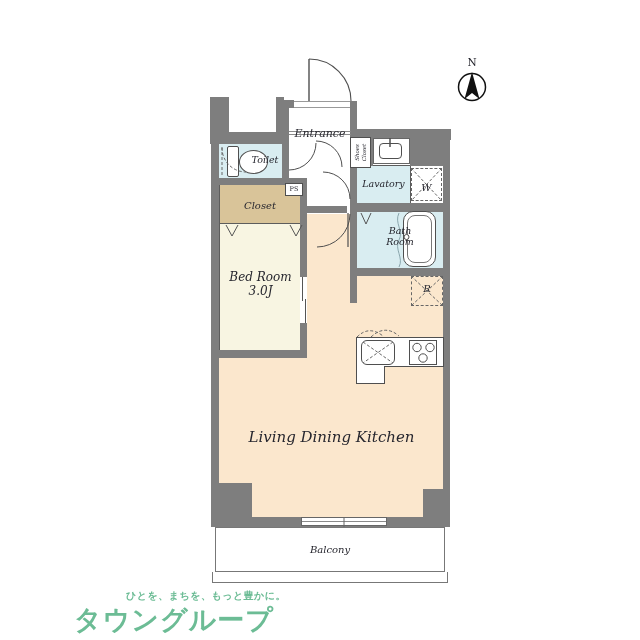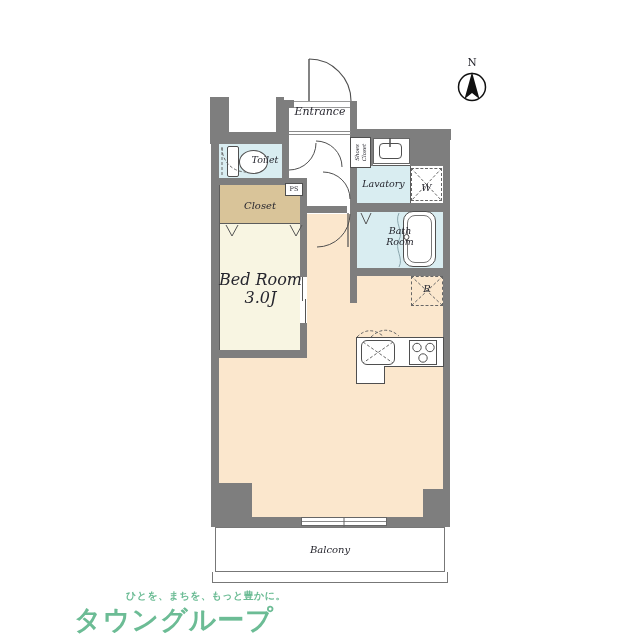--- a/index.html
+++ b/index.html
@@ -154,41 +154,42 @@
 
     <line x1="344" y1="518" x2="344" y2="527" stroke="#666" stroke-width="1"></line>
 
     <g>
       <circle cx="472" cy="87" r="13.5" fill="#fff" stroke="#111" stroke-width="1.5"></circle>
       <polygon points="472,72 464.5,99 472,93 479.5,99" fill="#111"></polygon>
     </g>
   </svg>
 
   <div class="lbl" style="left:463px;top:56px;width:18px;font-size:10.5px;font-style:normal;">N</div>
-  <div class="lbl" style="left:288px;top:106px;width:64px;font-size:11px;text-align:center;">Entrance</div>
+  <div class="lbl" style="left:288px;top:128px;width:64px;font-size:11px;text-align:center;">Entrance</div>
   <div class="lbl" style="left:243px;top:155px;width:44px;font-size:9.5px;">Toilet</div>
   <div class="vtext" style="left:345px;top:143px;width:31px;height:19px;font-size:5.5px;line-height:1.1;">
     <span style="text-align:center;">
         <span style="display:block;">Shoes</span>
         <span style="display:block;">Closet</span>
       </span>
   </div>
   <div class="lbl" style="left:356px;top:179px;width:55px;font-size:9.5px;">Lavatory</div>
   <div class="lbl" style="left:411px;top:182px;width:31px;font-size:10px;">W</div>
   <div class="lbl" style="left:356px;top:226px;width:88px;font-size:9.5px;">
     <span>Bath</span>
       <span>Room</span>
   </div>
   <div class="lbl" style="left:411px;top:283px;width:32px;font-size:10px;">R</div>
   <div class="lbl" style="left:285px;top:186px;width:18px;font-size:6.5px;font-style:normal;">PS</div>
   <div class="lbl" style="left:219px;top:200px;width:82px;font-size:10px;">Closet</div>
-  <div class="lbl" style="left:219px;top:271px;width:83px;font-size:16px;">
+  <div class="lbl" style="left:219px;top:271px;width:83px;font-size:12px;">
     <span>Bed Room</span>
       <span>3.0J</span>
   </div>
   <div class="lbl" style="left:219px;top:429px;width:225px;font-size:15px;">
+    <span>Living Dining Kitchen</span>
   </div>
   <div class="lbl" style="left:215px;top:544px;width:230px;font-size:10px;">Balcony</div>
 
   <div class="tagline" style="left:78px;top:589px;">ひとを、まちを、もっと豊かに。</div>
   <div class="brand" style="left:74px;top:602px;">タウングループ</div>
 
 </div>
 
 </body></html>

